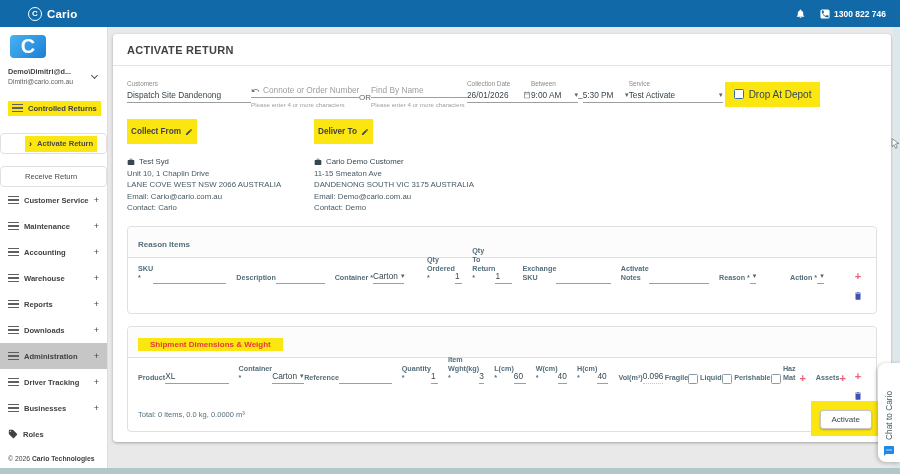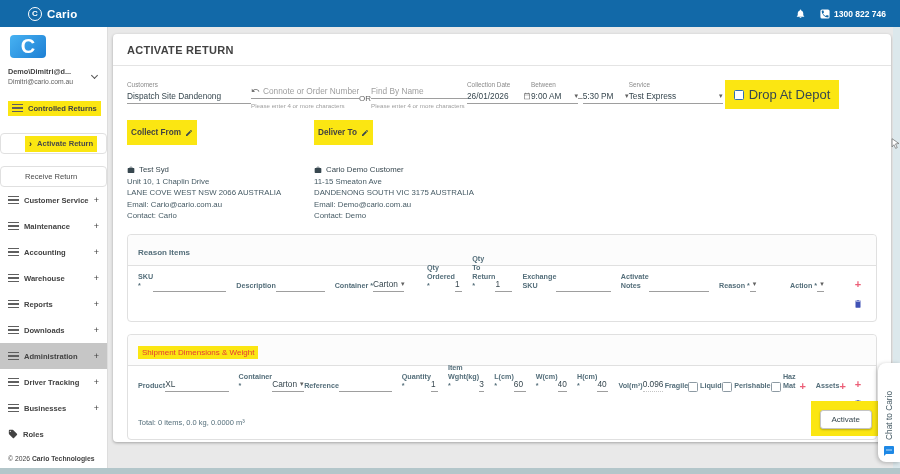--- a/index.html
+++ b/index.html
@@ -54,35 +54,35 @@
   .val-txt{font-size:8.3px;color:#37474f;white-space:nowrap}
   .helper{font-size:6.2px;color:#9e9e9e;margin-top:3px;white-space:nowrap}
   .or-label{font-size:8px;font-weight:normal;color:#616161;padding-top:12px}
   .dash{font-size:8.3px;color:#616161;padding-top:12px}
   .sel-arrow{margin-left:auto;font-size:7px;color:#616161;flex:none}
   .f-customers{width:124px}.f-connote{width:108px}.f-find{width:96px}.f-date{width:64px}
   .f-from{width:47px}.f-to{width:46px}.f-service{width:94px}
   .depot-patch{background:#fbe612;display:flex;align-items:center;gap:5px;padding:7px 9px;margin-top:5px;margin-left:2px}
   .cb{width:10px;height:10px;border:1.6px solid #2f6fb2;border-radius:1.5px;background:#fff;flex:none;cursor:pointer}
   .cb.grey{border-color:#8d9aa3}
-  .depot-label{font-size:13px;color:#37474f;white-space:nowrap}
+  .depot-label{font-size:10px;color:#37474f;white-space:nowrap}
 
   
   .addresses{display:flex;margin-top:11px}
   .addr{width:187px}
   .addr:last-child{flex:1}
   .addr-title{display:inline-flex;align-items:center;gap:4px;background:#fbe612;padding:8px 4px;font-size:8.2px;font-weight:bold;color:#424242}
-  .addr-lines{margin-top:19px;font-size:7.8px;color:#455a64;line-height:11.5px}
+  .addr-lines{margin-top:12px;font-size:7.8px;color:#455a64;line-height:11.5px}
   .addr-name{display:flex;align-items:center;gap:4px;font-size:7.8px;color:#37474f}
 
   
   .sub{border:1px solid #e0e0e0;border-radius:4px;margin-top:12px;background:#fff}
   .sub-head{padding:6px 10px;border-bottom:1px solid #e0e0e0;background:#fcfcfc;border-radius:4px 4px 0 0}
   .sub-title{font-size:8px;font-weight:bold;color:#546e7a}
-  .sub-title-danger{display:inline-block;background:#fbe612;padding:2px 4px;font-size:8px;font-weight:normal;color:#e53935}
+  .sub-title-danger{display:inline-block;background:#fbe612;padding:2px 12px;font-size:8px;font-weight:bold;color:#e53935}
   .sub-body{padding:7px 10px 12px}
   .cols{display:flex;gap:10px}
   .col{display:flex;flex-direction:row;min-width:0}
   .col-h{font-size:7.2px;font-weight:bold;color:#546e7a;white-space:pre-line;height:17px;display:flex;align-items:flex-end;line-height:1.25}
   .col-h.center{justify-content:center;text-align:center}
   .ctrl{margin-top:6px;height:13px}
   .ctrl .ufield{height:13px}
   .dotted .ufield{border-bottom:1px dotted #c5c5c5}
   .ckwrap{display:flex;justify-content:center;align-items:flex-end}
   .plus{color:#ec5f77;font-size:11px;font-weight:bold;line-height:1;cursor:pointer}
@@ -285,21 +285,21 @@
           <span class="lab">&nbsp;</span>
           <div class="ufield">
             <span class="val-txt">5:30 PM</span>
             <span class="sel-arrow">▾</span>
           </div>
         </div>
 
         <div class="fld f-service">
           <span class="lab">Service</span>
           <div class="ufield">
-            <span class="val-txt">Test Express</span>
+            <span class="val-txt">Test Activate</span>
             <span class="sel-arrow">▾</span>
           </div>
         </div>
 
         <div class="depot-patch">
           <span class="cb"></span>
           <span class="depot-label">Drop At Depot</span>
         </div>
       </div>
 

